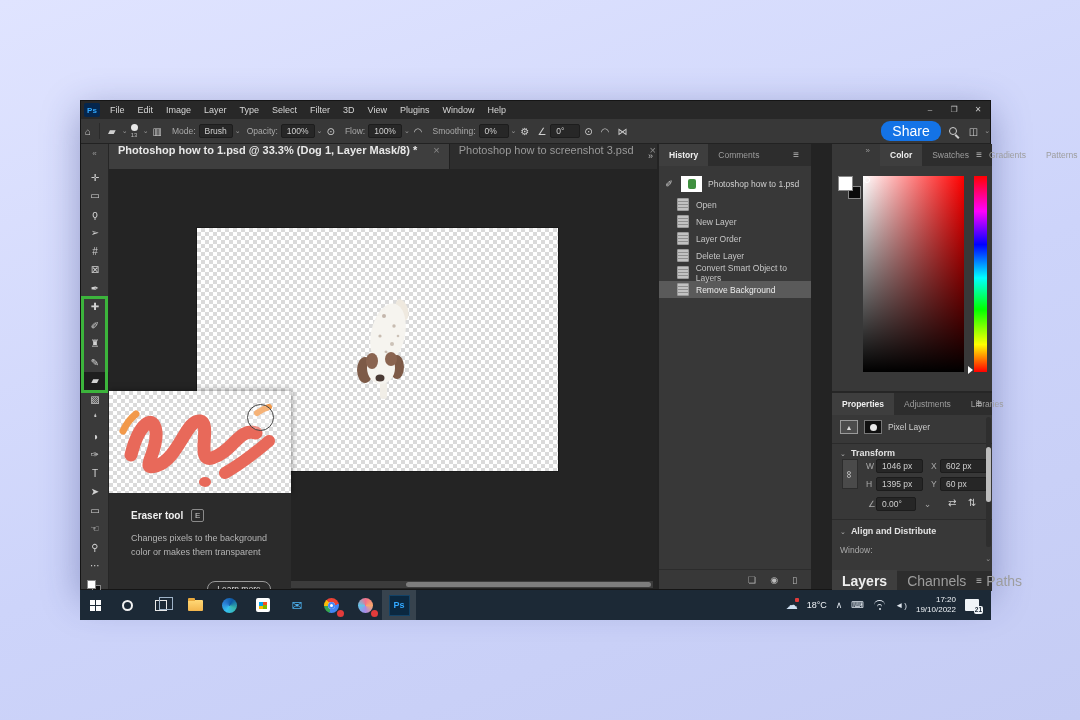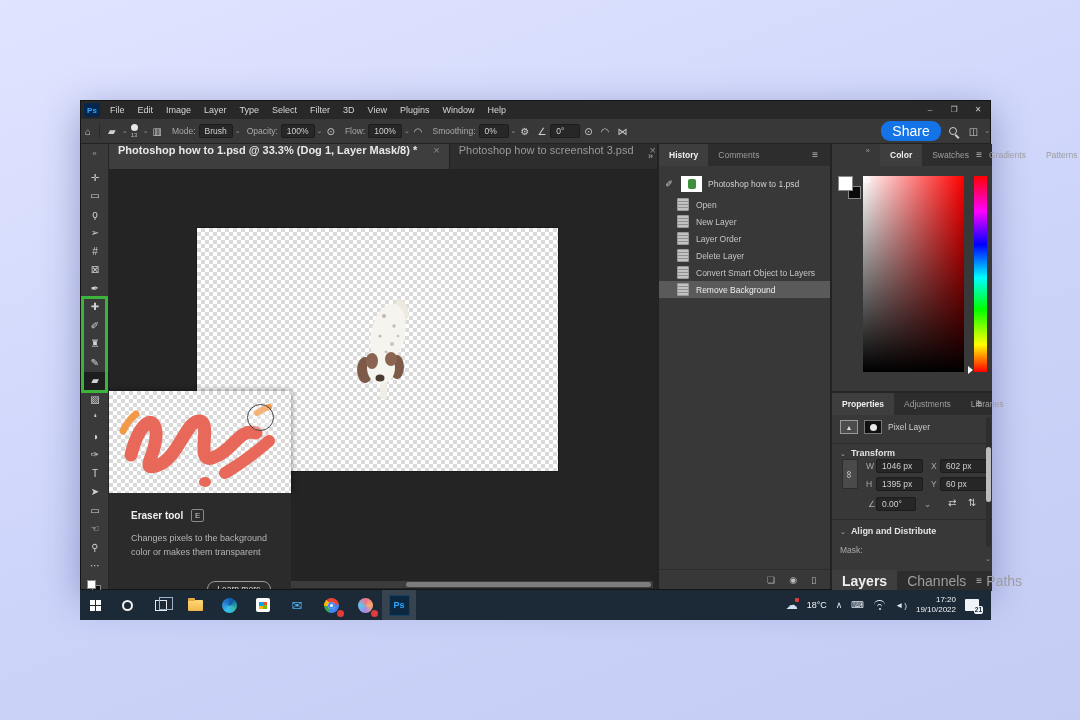--- a/index.html
+++ b/index.html
@@ -79,21 +79,21 @@
   .hscroll .thumb { position:absolute; left:115px; top:1px; width:245px; height:5px; background:#7d7d7d; border-radius:3px; }
 
   
   .dock { position:absolute; left:576px; top:43px; width:335px; bottom:0; background:#232323; }
   .dock-collapse { position:absolute; right:122px; top:2px; color:#9a9a9a; font-size:8px; z-index:3; }
   .panel-tabs { display:flex; align-items:center; height:22px; background:#2d2d2d; font-size:8.5px; color:#9d9d9d; }
   .panel-tab { padding:0 10px; height:22px; line-height:22px; white-space:nowrap; }
   .panel-tab.active { background:#3e3e3e; color:#eee; font-weight:bold; }
   .hamburger { margin-left:auto; margin-right:6px; color:#bbb; font-size:10px; }
 
-  .hist-col { position:absolute; left:2px; top:0; width:171px; bottom:0; background:#383838; }
+  .hist-col { position:absolute; left:2px; top:0; width:152px; bottom:0; background:#383838; }
   .hist-content { position:absolute; left:0; top:22px; right:0; bottom:20px; background:#383838; overflow:hidden; }
   .snap-row { display:flex; align-items:center; gap:6px; height:24px; padding-left:4px; color:#cfcfcf; font-size:8.5px; margin-top:6px; }
   .snap-thumb { width:21px; height:16px; background:#fff; position:relative; }
   .snap-thumb i { position:absolute; left:7px; top:3px; width:8px; height:10px; background:#3f8f3f; border-radius:2px; }
   .brush-src { color:#c9c9c9; font-size:9px; width:12px; text-align:center; }
   .hist-item { display:flex; align-items:center; gap:7px; height:17px; padding-left:18px; color:#c6c6c6; font-size:8.5px; }
   .hist-item.selected { background:#5a5a5a; color:#eee; }
   .page-ic { width:12px; height:13px; background:#c2c2c2; border-radius:1px;
              background-image:repeating-linear-gradient(#c2c2c2 0 2px,#8f8f8f 2px 3px); border:1px solid #9a9a9a; }
   .hist-bottom { position:absolute; left:0; right:0; bottom:0; height:20px; background:#383838; border-top:1px solid #2c2c2c;
@@ -506,21 +506,21 @@
           <span class="tf-label" style="left:36px;top:106px;">∠</span>
           <span class="tf-field" style="left:44px;top:104px;width:40px;">0.00°</span>
           <span class="tf-label" style="left:92px;top:106px;">⌄</span>
           <span class="flip" style="left:116px;top:104px;">⇄</span>
           <span class="flip" style="left:136px;top:104px;">⇅</span>
           <div class="divider" style="top:126px;"></div>
 
           <div class="sec-head" style="left:8px;top:133px;">
             <span class="tw">⌄</span><span>Align and Distribute</span>
           </div>
-          <span class="tf-label" style="left:8px;top:152px;">Mask:</span>
+          <span class="tf-label" style="left:8px;top:152px;">Window:</span>
 
           <div class="v-scroll">
               <div class="thumb"></div>
             </div>
           <span class="scroll-caret">⌄</span>
         </div>
 
         <div class="bottom-tabs">
 
         <span class="panel-tab active">Layers</span>

